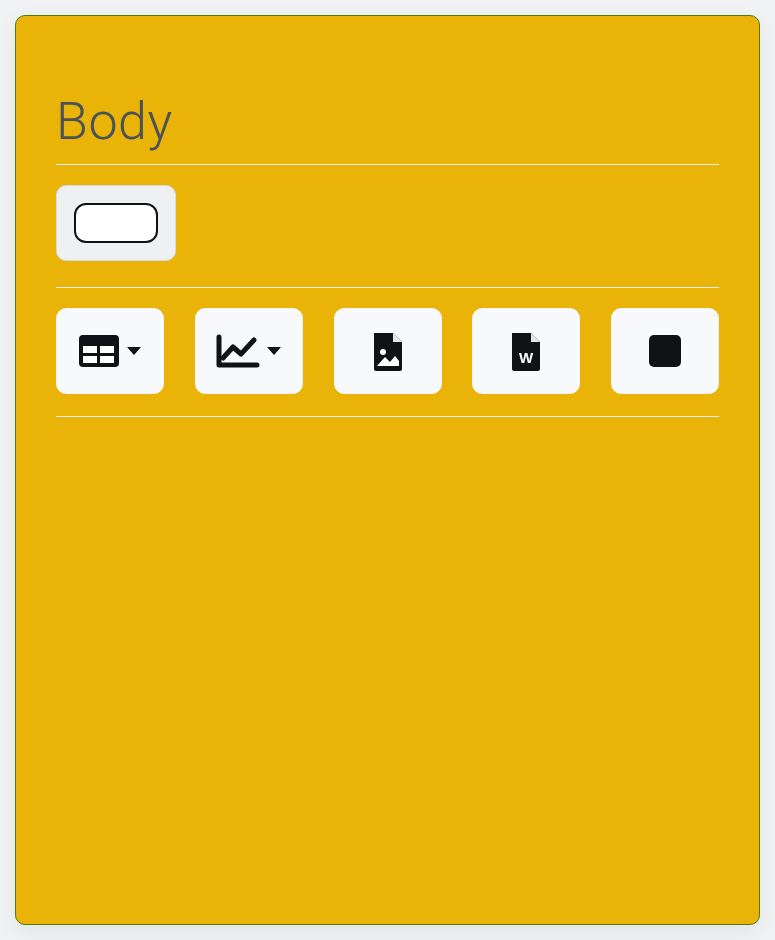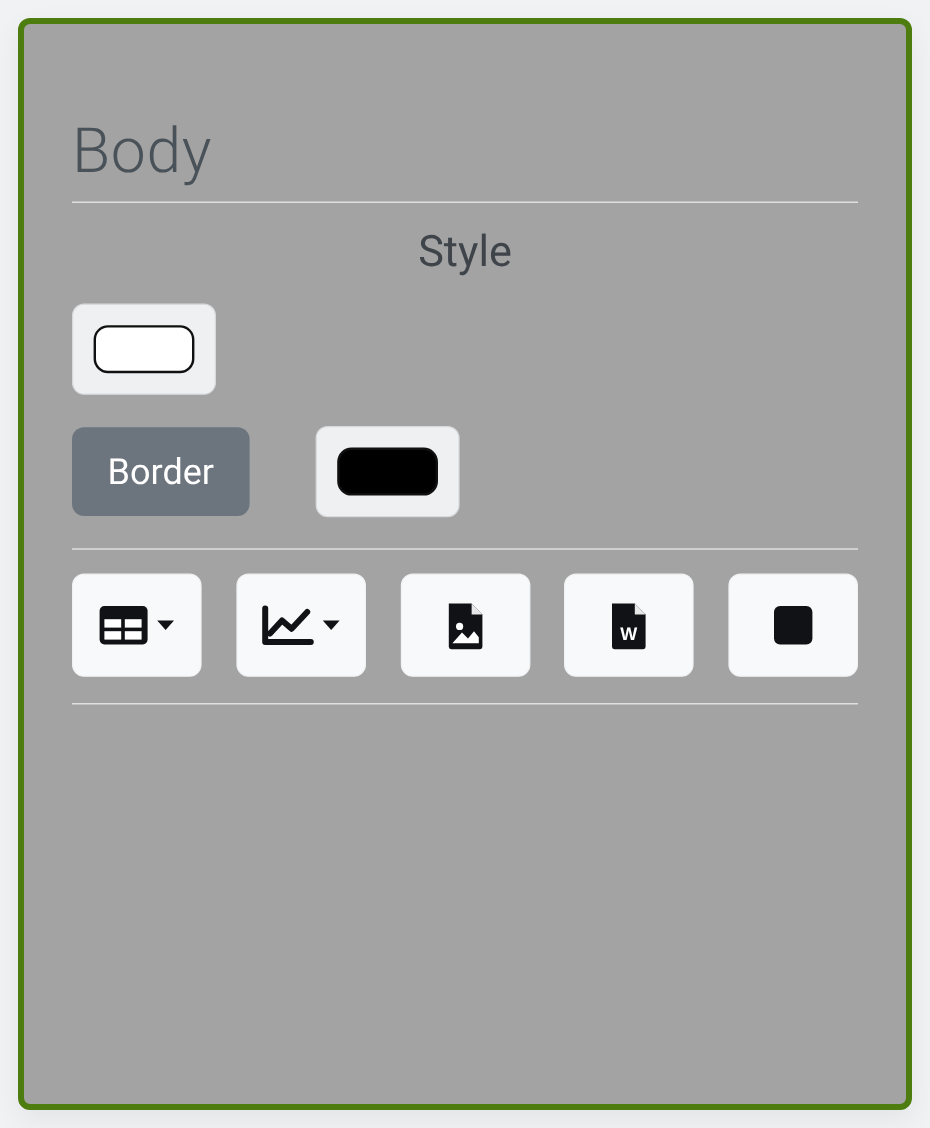--- a/index.html
+++ b/index.html
@@ -6,22 +6,22 @@
   html, body {
     margin: 0; padding: 0;
     width: 775px; height: 940px;
     background: #f1f2f3;
     font-family: -apple-system, BlinkMacSystemFont, "Segoe UI", Roboto, "Helvetica Neue", Arial, sans-serif;
   }
   .card {
     position: absolute;
     top: 15px; left: 15px;
     width: 745px; height: 910px;
-    background: #a3a3a3;
-    border: 5px solid #4d7c0f;
+    background: #eab308;
+    border: 1px solid #4d7c0f;
     border-radius: 10px;
     box-shadow: 0 8px 24px rgba(0,0,0,0.06);
     padding: 40px 40px 40px 40px;
   }
   .title {
     font-size: 52px;
     font-weight: 300;
     color: #4a5259;
     letter-spacing: 0.5px;
     margin-top: 35px;
@@ -103,34 +103,27 @@
   }
 </style>
 </head>
 <body>
 
 <div class="card">
 
   <div class="title">Body</div>
   <hr class="hr-light">
 
-  <div class="section-heading">Style</div>
 
   <div class="style-row">
     <span class="swatch-frame">
       <span class="swatch-inner" id="color-swatch-inner" style="--swatch: #ffffff;"></span>
     </span>
   </div>
 
-  <div class="style-row">
-    <span class="label-chip border-chip">Border</span>
-    <span class="swatch-frame">
-      <span class="swatch-inner" id="border-swatch-inner" style="--swatch: #000000;"></span>
-    </span>
-  </div>
 
   <hr class="hr-light">
 
 
   <div class="content-row">
 
     <div class="content-btn">
       <svg width="42" height="34" viewBox="0 0 42 34">
         <rect x="1" y="1" width="40" height="32" rx="4" fill="#111215"></rect>
         <rect x="5" y="12" width="14" height="7" fill="#fff"></rect>

